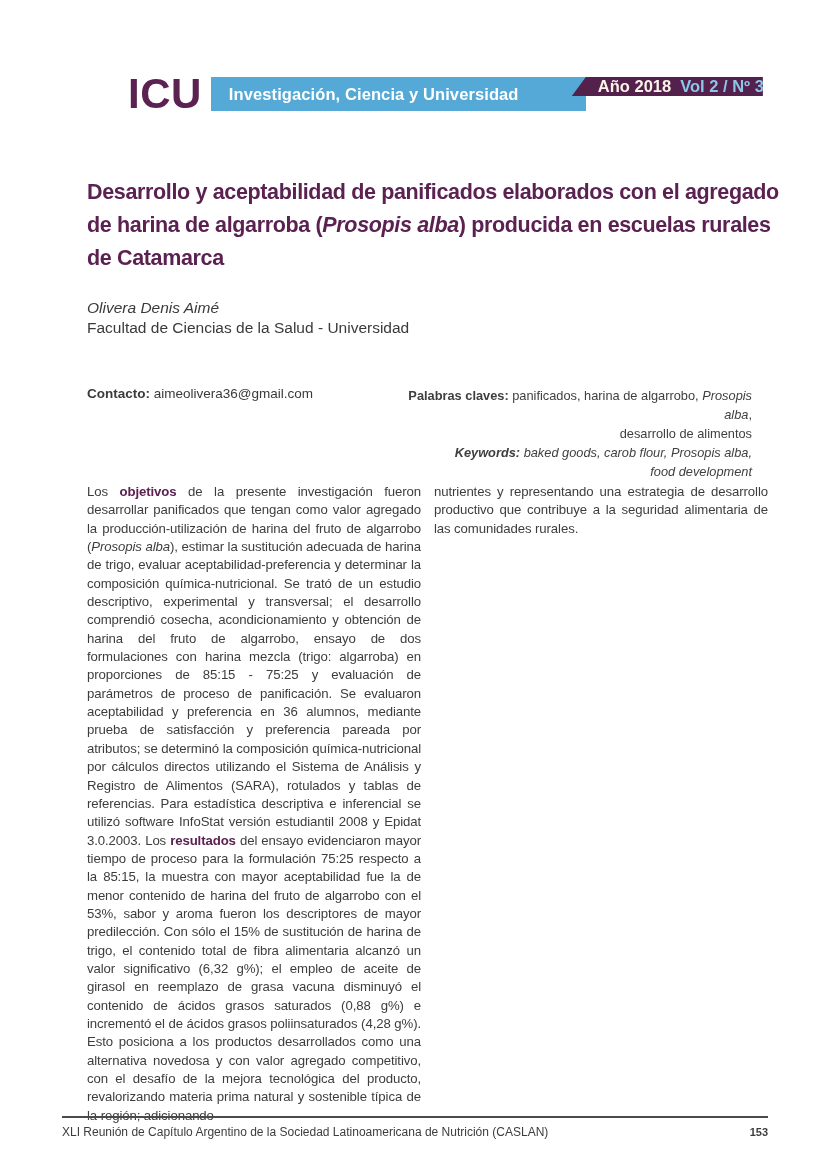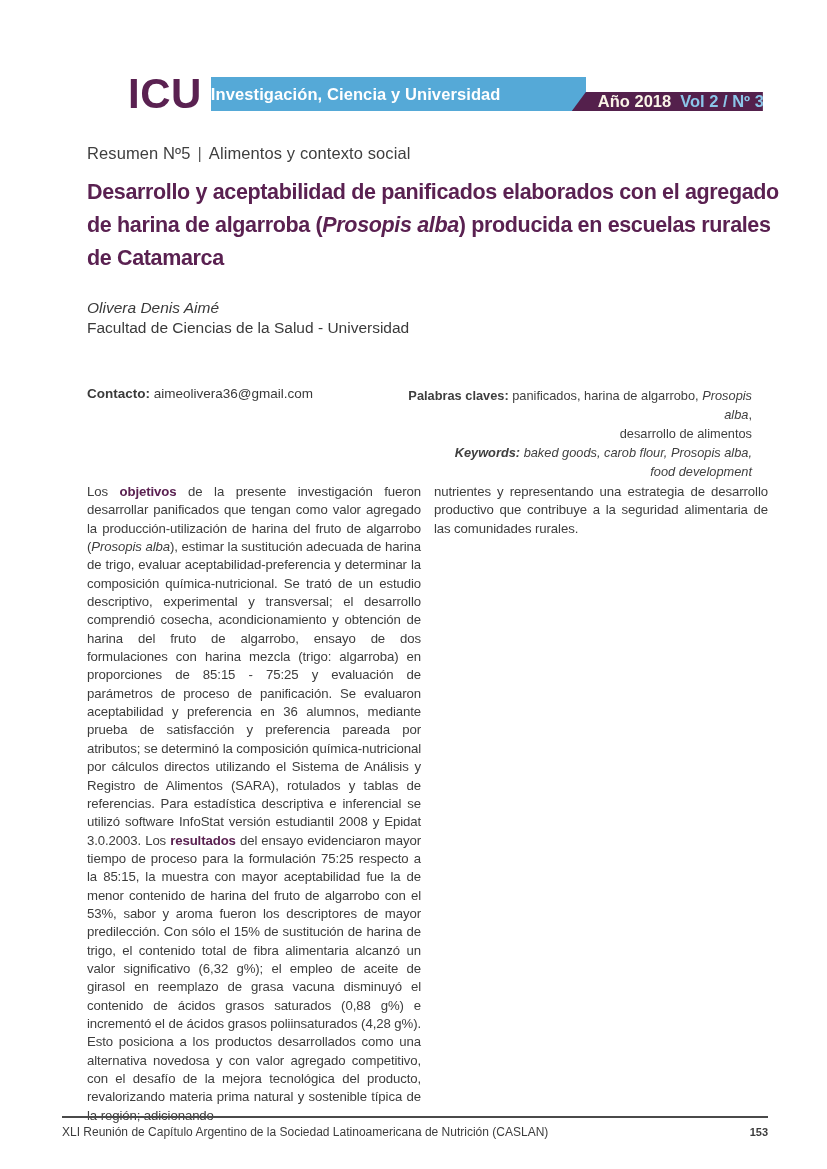--- a/index.html
+++ b/index.html
@@ -17,29 +17,29 @@
     font-family:"Liberation Sans", sans-serif;
     color:var(--ink);
     position:relative;
     overflow:hidden;
   }
   .page{position:absolute;inset:0;background:#fff;}
 
   
   .masthead{
     position:absolute;left:128px;top:77px;height:34px;
-    display:flex;align-items:flex-end;
+    display:flex;align-items:flex-start;
   }
   .logo{
     font-size:42px;font-weight:bold;color:var(--purple);
     line-height:34px;letter-spacing:0.5px;margin-right:9px;
   }
   .bar-blue{
     background:var(--blue);height:34px;width:375px;
-    display:flex;align-items:center;
+    display:flex;align-items:center;padding-left:18px;
     color:#ffffff;font-weight:bold;font-size:16.5px;letter-spacing:0.1px;
   }
   .bar-purple{
     background:var(--purple-bar);height:19px;width:191px;margin-left:-14px;
     clip-path:polygon(14px 0,100% 0,100% 100%,0 100%);
     display:flex;align-items:center;padding-left:26px;
     font-weight:bold;font-size:16.5px;white-space:nowrap;
   }
   .bar-purple .year{color:var(--cream);margin-right:9px;}
   .bar-purple .issue{color:var(--blue-light);}
@@ -106,23 +106,20 @@
     <div class="logo">ICU</div>
     <div class="bar-blue">
       <span>Investigación, Ciencia y Universidad</span>
     </div>
     <div class="bar-purple">
       <span class="year">Año 2018</span>
       <span class="issue">Vol 2 / Nº 3</span>
     </div>
   </header>
 
-  <div class="kicker">
-    <span>Resumen Nº5</span><span class="sep">|</span><span>Alimentos y contexto social</span>
-  </div>
 
   <h1 class="title"><span>Desarrollo y aceptabilidad de panificados elaborados con el agregado
 de harina de algarroba (</span><span class="r-i">Prosopis alba</span><span>) producida en escuelas rurales
 de Catamarca</span></h1>
 
   <div class="author-block">
     <div class="author-name">Olivera Denis Aimé</div>
     <div>Facultad de Ciencias de la Salud - Universidad</div>
   </div>
 

